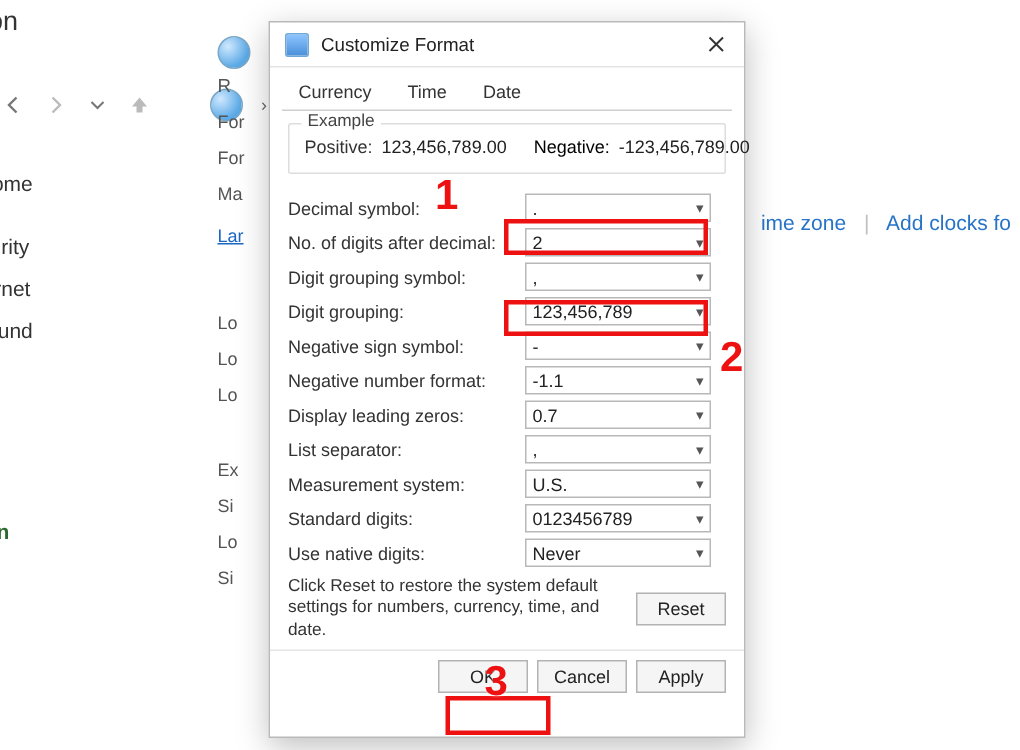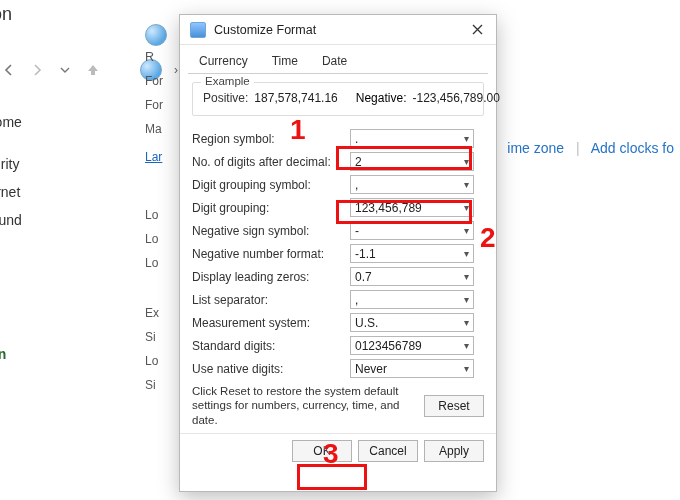--- a/index.html
+++ b/index.html
@@ -149,29 +149,29 @@
       <div class="tab">Time</div>
       <div class="tab">Date</div>
     </div>
     <div class="tabline"></div>
 
     <div class="body">
       <div class="groupbox">
         <span class="legend">Example</span>
         <div class="exrow">
           <span class="lbl">Positive:</span>
-          <span class="val">187,578,741.16</span>
+          <span class="val">123,456,789.00</span>
           <span class="lbl2">Negative:</span>
           <span class="val2">-123,456,789.00</span>
         </div>
       </div>
 
       <div class="form">
         <div class="row">
-            <span class="flabel">Region symbol:</span>
+            <span class="flabel">Decimal symbol:</span>
           <div class="ddl fcontrol">
               <span>.</span>
               <span class="chev">▾</span>
             </div>
         </div>
         <div class="row">
             <span class="flabel">No. of digits after decimal:</span>
           <div class="ddl fcontrol">
               <span>2</span>
               <span class="chev">▾</span>

